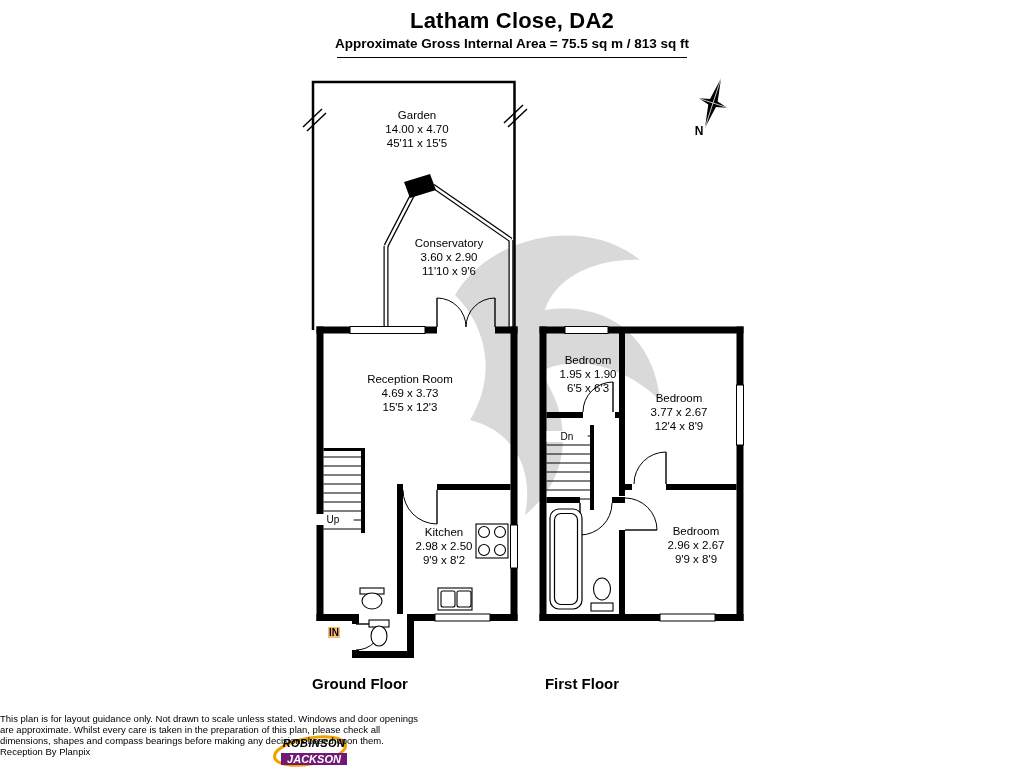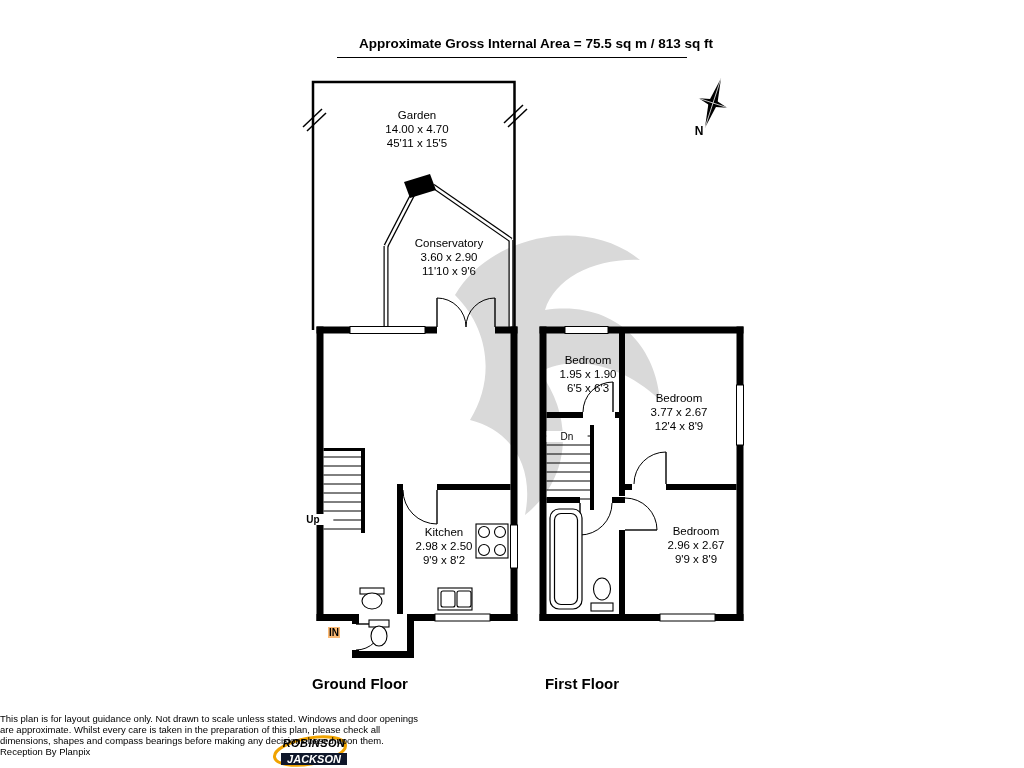--- a/index.html
+++ b/index.html
@@ -8,32 +8,32 @@
     width:1024px; height:768px;
     font-family:"Liberation Sans", sans-serif;
     color:#000;
     position:relative;
     overflow:hidden;
   }
   .page { position:absolute; top:0; left:0; width:1024px; height:768px; }
   .abs { position:absolute; }
   .cx { transform:translateX(-50%); }
   .page-title { font-size:22px; font-weight:bold; white-space:nowrap; letter-spacing:0.2px; }
-  .page-subtitle { font-size:13.5px; font-weight:bold; white-space:nowrap;margin-left:24px; }
+  .page-subtitle { font-size:13.5px; font-weight:bold; white-space:nowrap; }
   .header-divider { height:1px; background:#000; }
   svg.plan { position:absolute; top:0; left:0; }
   .room-label { text-align:center; font-size:11.5px; line-height:14px; white-space:nowrap; }
   .tiny-label { font-size:10px; line-height:11px; background:#fff; padding:0 14px; white-space:nowrap; }
   .in-label { font-size:10px; font-weight:bold; background:#fdba74; padding:0 1px; }
   .floor-caption { font-size:15px; font-weight:bold; white-space:nowrap; }
   .north-label { font-size:12px; font-weight:bold; }
   .disclaimer { width:1024px; text-align:left; font-size:9.5px; line-height:11px; color:#000; }
   .brand { text-align:center; width:90px; }
   .brand-l1 { font-size:11px; font-weight:bold; font-style:italic; letter-spacing:0.4px; position:relative; }
-  .brand-l2 { font-size:11px; font-weight:bold; font-style:italic; background:#0f172a; color:#fff; padding:0 6px; display:inline-block; position:relative; }
+  .brand-l2 { font-size:11px; font-weight:bold; font-style:italic; background:#701a75; color:#fff; padding:0 6px; display:inline-block; position:relative; }
 </style>
 </head>
 <body>
 
 <div class="page">
 
   <svg class="plan" width="1024" height="768" viewBox="0 0 1024 768">
 
     <path fill="#d9d9d9" d="M 455 295
              C 490 235, 585 215, 640 260
@@ -225,45 +225,51 @@
     <g transform="translate(713,103) rotate(18)">
       <polygon points="0,-26 4.5,0 0,26 -4.5,0" fill="#000"></polygon>
       <polygon points="-15,0 0,-4 15,0 0,4" fill="#000"></polygon>
       <line x1="0" y1="-26" x2="0" y2="26" stroke="#fff" stroke-width="0.7"></line>
       <line x1="-15" y1="0" x2="15" y2="0" stroke="#fff" stroke-width="0.7"></line>
     </g>
 
     <ellipse cx="310" cy="751" rx="36" ry="13" transform="rotate(-10 310 751)" fill="none" stroke="#f0a300" stroke-width="3"></ellipse>
   </svg>
 
+  <div class="abs cx page-title" style="left:512px; top:8px;">Latham Close, DA2</div>
   <div class="abs cx page-subtitle" style="left:512px; top:36px;">Approximate Gross Internal Area = 75.5 sq m / 813 sq ft</div>
   <div class="abs header-divider" style="left:337px; top:57px; width:350px;"></div>
 
   <div class="abs cx north-label" style="left:699px; top:124px;">N</div>
 
   <div class="abs cx room-label" style="left:417px; top:108px;">
     <div>Garden</div>
     <div>14.00 x 4.70</div>
     <div>45'11 x 15'5</div>
   </div>
 
   <div class="abs cx room-label" style="left:449px; top:236px;">
     <div>Conservatory</div>
     <div>3.60 x 2.90</div>
     <div>11'10 x 9'6</div>
   </div>
 
+  <div class="abs cx room-label" style="left:410px; top:372px;">
+    <div>Reception Room</div>
+    <div>4.69 x 3.73</div>
+    <div>15'5 x 12'3</div>
+  </div>
 
   <div class="abs cx room-label" style="left:444px; top:525px;">
     <div>Kitchen</div>
     <div>2.98 x 2.50</div>
     <div>9'9 x 8'2</div>
   </div>
 
-  <div class="abs cx tiny-label" style="left:313px; top:514px;font-weight:bold;">Up</div>
+  <div class="abs cx tiny-label" style="left:333px; top:514px;">Up</div>
   <div class="abs cx in-label" style="left:334px; top:627px;">IN</div>
 
   <div class="abs cx floor-caption" style="left:360px; top:675px;">Ground Floor</div>
 
   <div class="abs cx room-label" style="left:588px; top:353px;">
     <div>Bedroom</div>
     <div>1.95 x 1.90</div>
     <div>6'5 x 6'3</div>
   </div>
 

